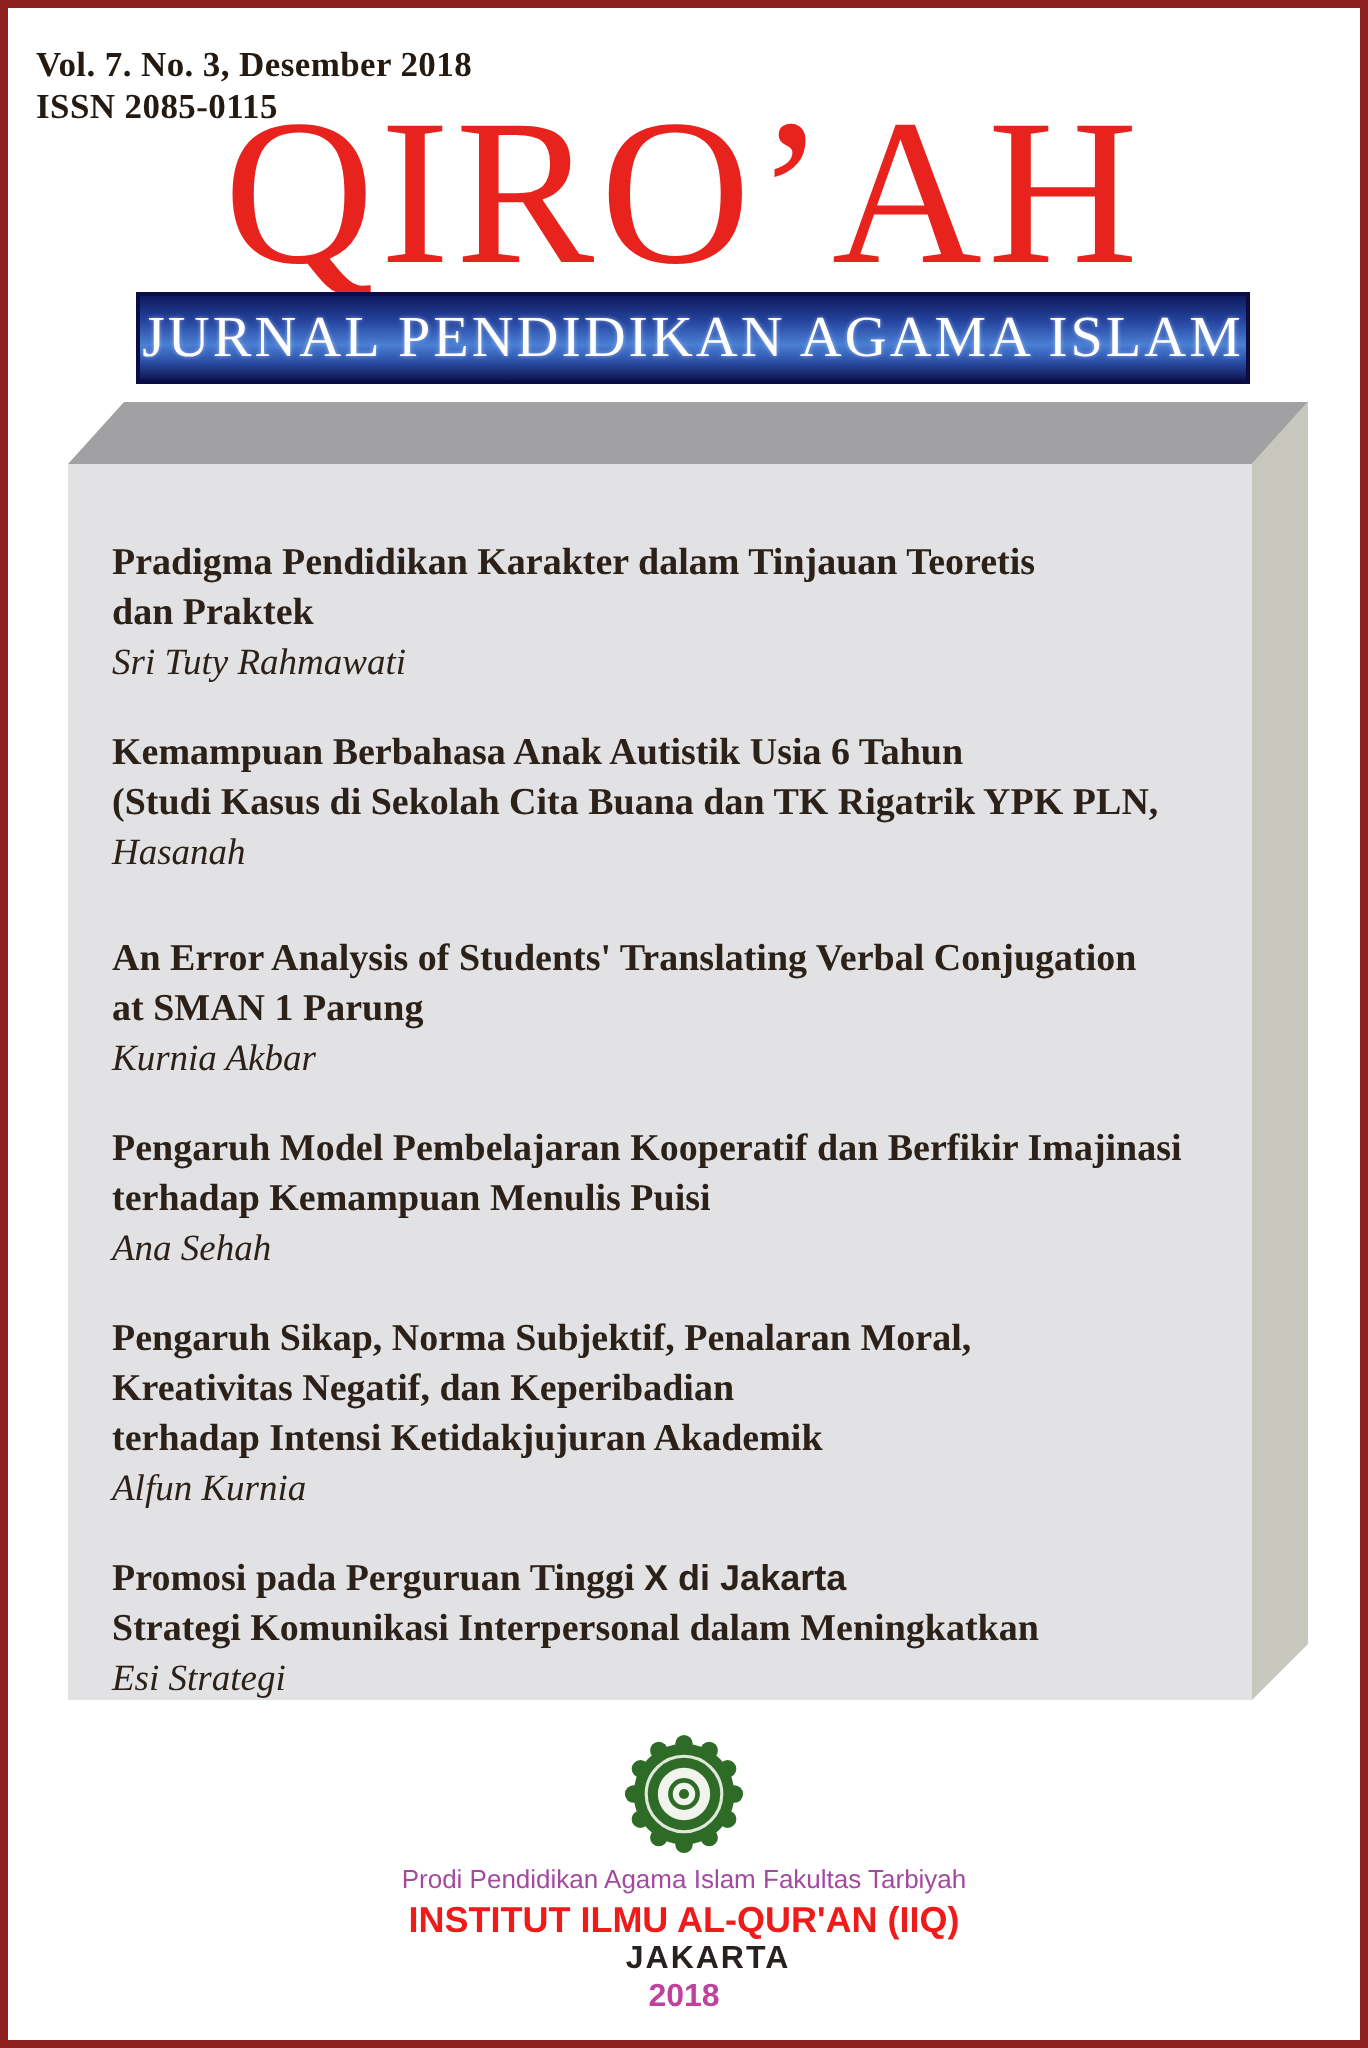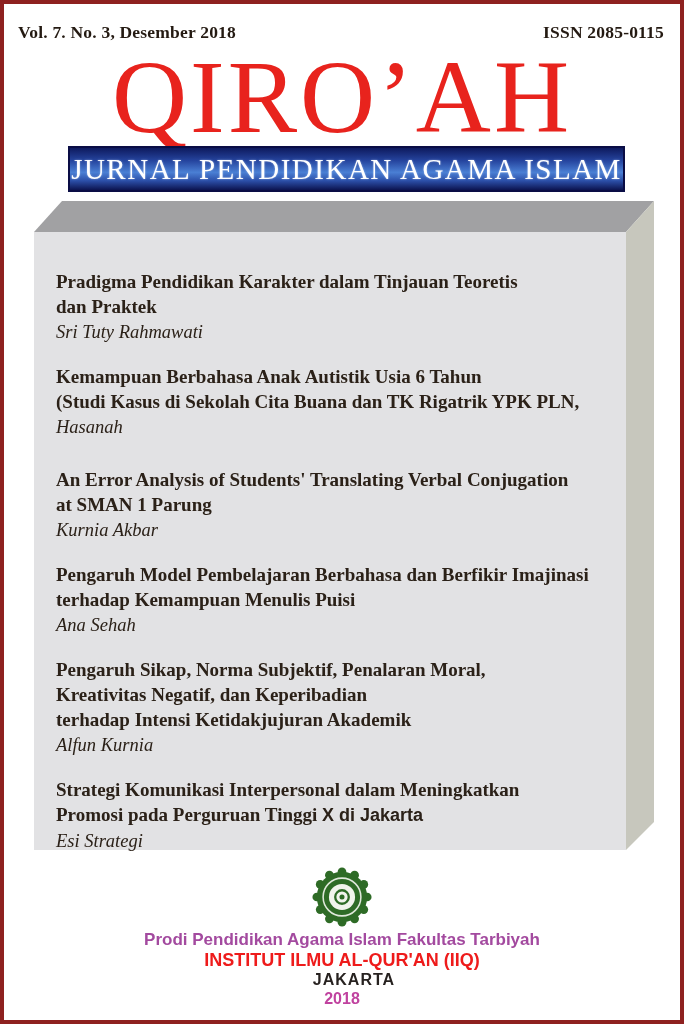--- a/index.html
+++ b/index.html
@@ -11,20 +11,21 @@
     box-sizing:border-box;
     overflow:hidden;
     font-family:"Liberation Serif", serif;
   }
   
   .header{
     position:absolute;top:18px;left:14px;right:16px;
     display:flex;justify-content:space-between;
     font-weight:bold;font-size:17.5px;color:#241a12;
     letter-spacing:.2px;
+    flex-direction:column;
   }
   
   .journal-title{
     position:absolute;top:44px;left:0;width:100%;
     text-align:center;
     font-family:"Liberation Serif", serif;
     font-size:104px;line-height:98px;
     color:#e8231d;
     letter-spacing:3px;
     font-weight:normal;
@@ -71,21 +72,21 @@
     margin-top:1px;
   }
   .sans{font-family:"Liberation Sans", sans-serif;font-weight:bold;font-size:18px;}
   
   .footer{
     position:absolute;top:862px;left:0;width:100%;
     text-align:center;
     font-family:"Liberation Sans", sans-serif;
   }
   .logo{display:block;margin:0 auto 2px auto;}
-  .f-line1{font-weight:bold;font-size:17px;color:#a34a9f;line-height:20px;}
+  .f-line1{font-weight:normal;font-size:13px;color:#a34a9f;line-height:20px;}
   .f-line2{font-weight:bold;font-size:18px;color:#ee1b1b;line-height:20px;}
   .f-line3{font-weight:bold;font-size:16px;color:#272220;letter-spacing:1px;line-height:19px;padding-left:24px;}
   .f-year{font-weight:bold;font-size:16px;color:#c0429f;line-height:19px;}
 </style>
 </head>
 <body>
 
 <div class="cover">
 
   <div class="header">
@@ -116,35 +117,35 @@
       <div class="article-author">Hasanah</div>
     </div>
 
     <div class="article a3">
       <div class="t-line">An Error Analysis of Students' Translating Verbal Conjugation</div>
       <div class="t-line">at SMAN 1 Parung</div>
       <div class="article-author">Kurnia Akbar</div>
     </div>
 
     <div class="article a4">
-      <div class="t-line">Pengaruh Model Pembelajaran Berbahasa dan Berfikir Imajinasi</div>
+      <div class="t-line">Pengaruh Model Pembelajaran Kooperatif dan Berfikir Imajinasi</div>
       <div class="t-line">terhadap Kemampuan Menulis Puisi</div>
       <div class="article-author">Ana Sehah</div>
     </div>
 
     <div class="article a5">
       <div class="t-line">Pengaruh Sikap, Norma Subjektif, Penalaran Moral,</div>
       <div class="t-line">Kreativitas Negatif, dan Keperibadian</div>
       <div class="t-line">terhadap Intensi Ketidakjujuran Akademik</div>
       <div class="article-author">Alfun Kurnia</div>
     </div>
 
     <div class="article a6">
+      <div class="t-line"><span>Promosi pada Perguruan Tinggi </span><span class="sans">X di Jakarta</span></div>
       <div class="t-line">Strategi Komunikasi Interpersonal dalam Meningkatkan</div>
-      <div class="t-line"><span>Promosi pada Perguruan Tinggi </span><span class="sans">X di Jakarta</span></div>
       <div class="article-author">Esi Strategi</div>
     </div>
 
   </div>
 
   <div class="footer">
     <svg class="logo" width="62" height="62" viewBox="0 0 64 64">
       <g fill="#2e6b26">
         <circle cx="58" cy="32" r="4.5"></circle>
           <circle cx="54.5" cy="45" r="4.5"></circle>

